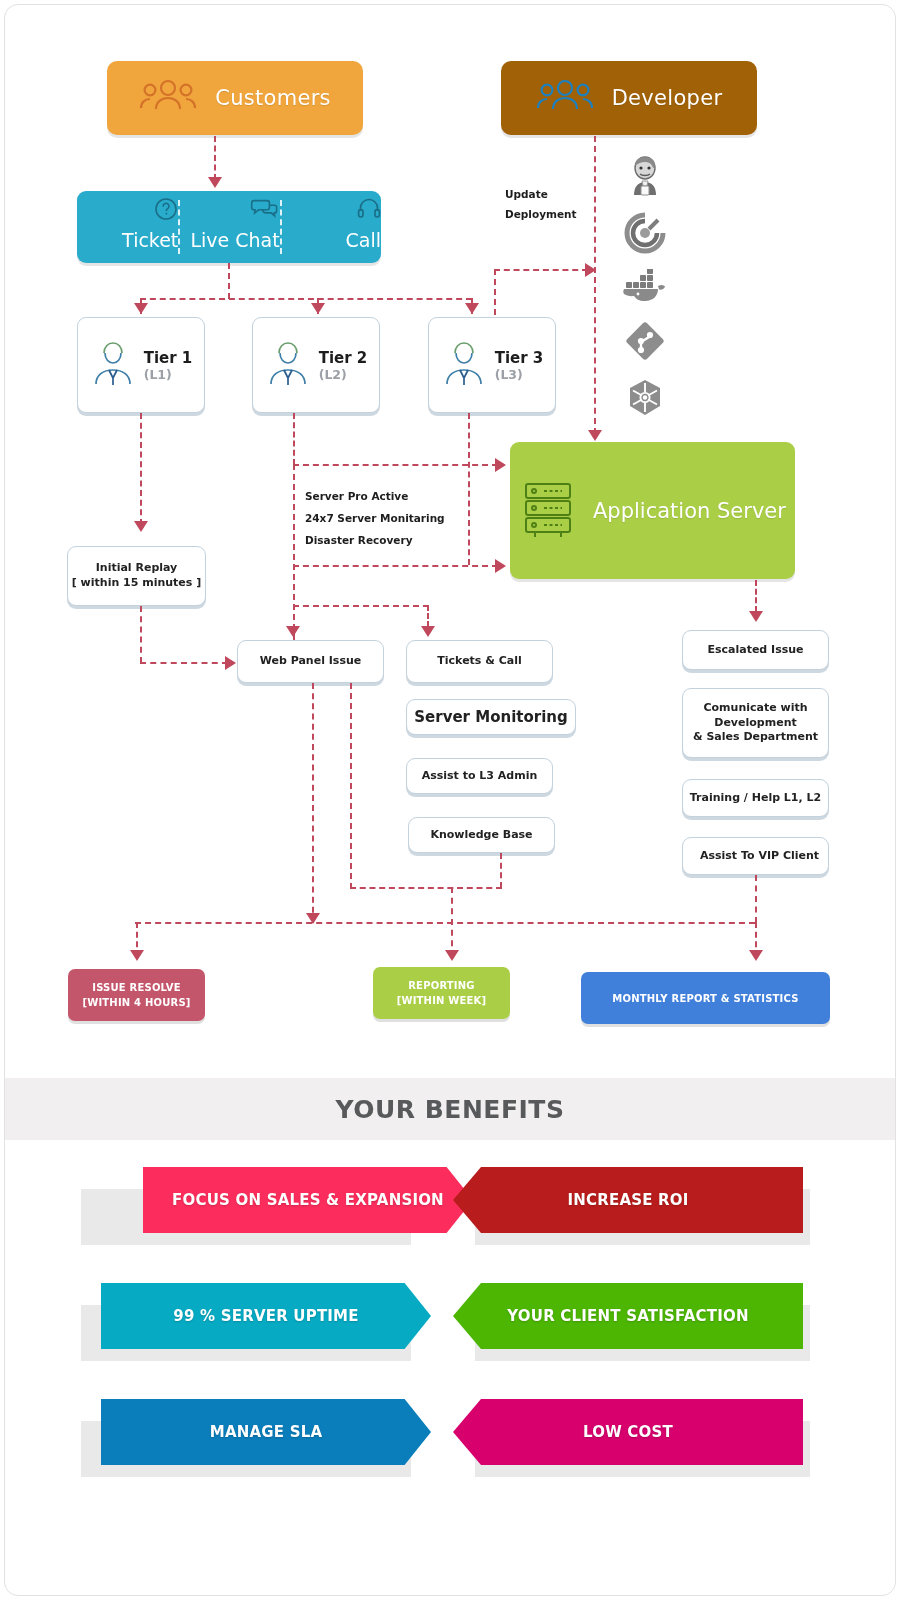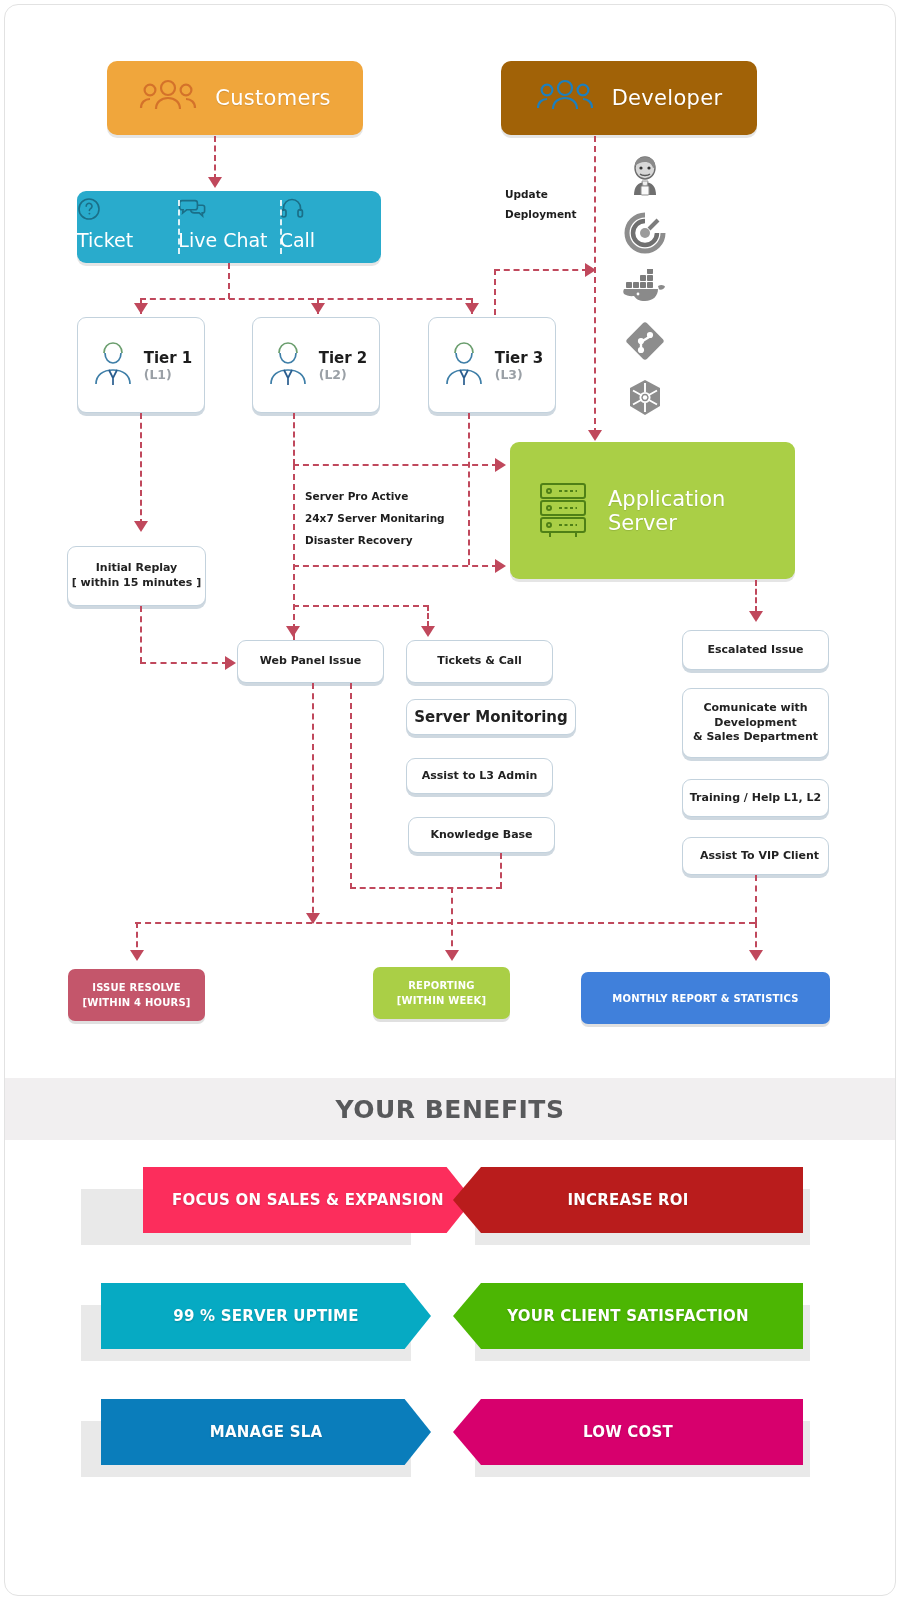--- a/index.html
+++ b/index.html
@@ -30,31 +30,31 @@
   .ar{position:absolute;width:0;height:0;border-top:7px solid transparent;border-bottom:7px solid transparent;border-left:11px solid #c0485c;}
 
   
   .actor{height:74px;border-radius:10px;display:flex;align-items:center;gap:18px;padding:0 20px;box-sizing:border-box;
          box-shadow:0 3px 0 0 rgba(0,0,0,.10);margin-left:20px;}
   .actor .lbl{color:#fff;font-size:21px;font-weight:normal;letter-spacing:.3px;text-shadow:0 1px 1px rgba(0,0,0,.12);}
   .actor svg{flex:0 0 auto;}
 
   
   .chanbar{position:absolute;display:flex;border-radius:9px;overflow:hidden;box-shadow:0 3px 0 0 rgba(0,0,0,.10);}
-  .chan{flex:1;display:flex;flex-direction:column;align-items:flex-start;justify-content:center;gap:4px;
+  .chan{flex:1;display:flex;flex-direction:column;align-items:flex-end;justify-content:center;gap:4px;
         color:#fff;font-size:19px;padding:4px 0 10px;position:relative;}
   .chan + .chan:before{content:"";position:absolute;left:0;top:9px;bottom:9px;border-left:2px dashed rgba(255,255,255,.85);}
 
   
   .tier{width:128px;height:96px;display:flex;align-items:center;justify-content:center;gap:8px;}
   .tier .tt{font-size:15px;font-weight:bold;color:#1d1d1d;text-align:left;line-height:1.2;}
   .tier .tt small{display:block;font-size:12.5px;color:#9aa0a6;font-weight:bold;}
 
   
-  .appsrv{display:flex;align-items:center;gap:16px;padding-left:24px;justify-content:flex-start;}
+  .appsrv{display:flex;align-items:center;gap:16px;padding-left:9px;justify-content:flex-start;}
   .appsrv .lbl{color:#fff;font-size:21px;text-shadow:0 1px 1px rgba(0,0,0,.12);}
 
   .notes{position:absolute;font-size:10.5px;font-weight:bold;color:#1d1d1d;line-height:2.1;}
 
   .techcol{position:absolute;display:flex;flex-direction:column;align-items:center;gap:11px;}
 
   
   .result{height:52px;border-radius:7px;color:#fff;font-size:10px;font-weight:bold;
           letter-spacing:.2px;text-align:center;line-height:1.5;
           box-shadow:0 3px 0 0 rgba(0,0,0,.12);display:flex;align-items:center;justify-content:center;}

